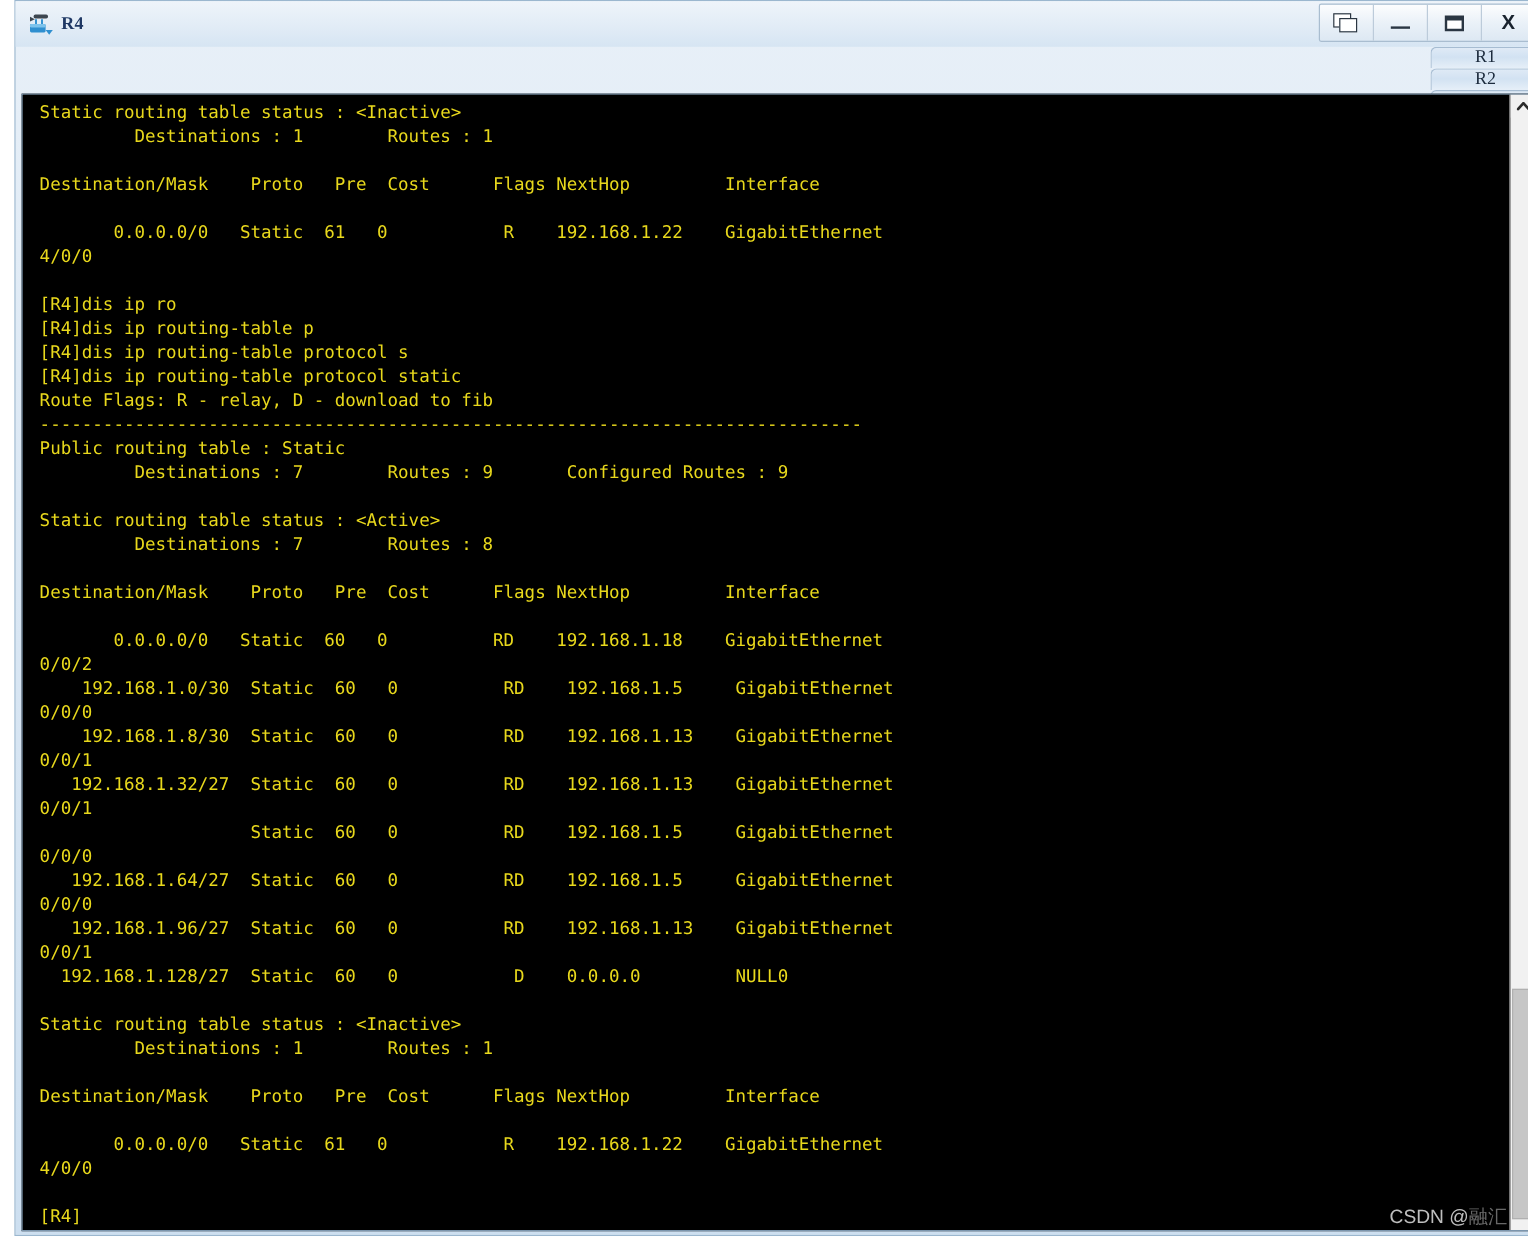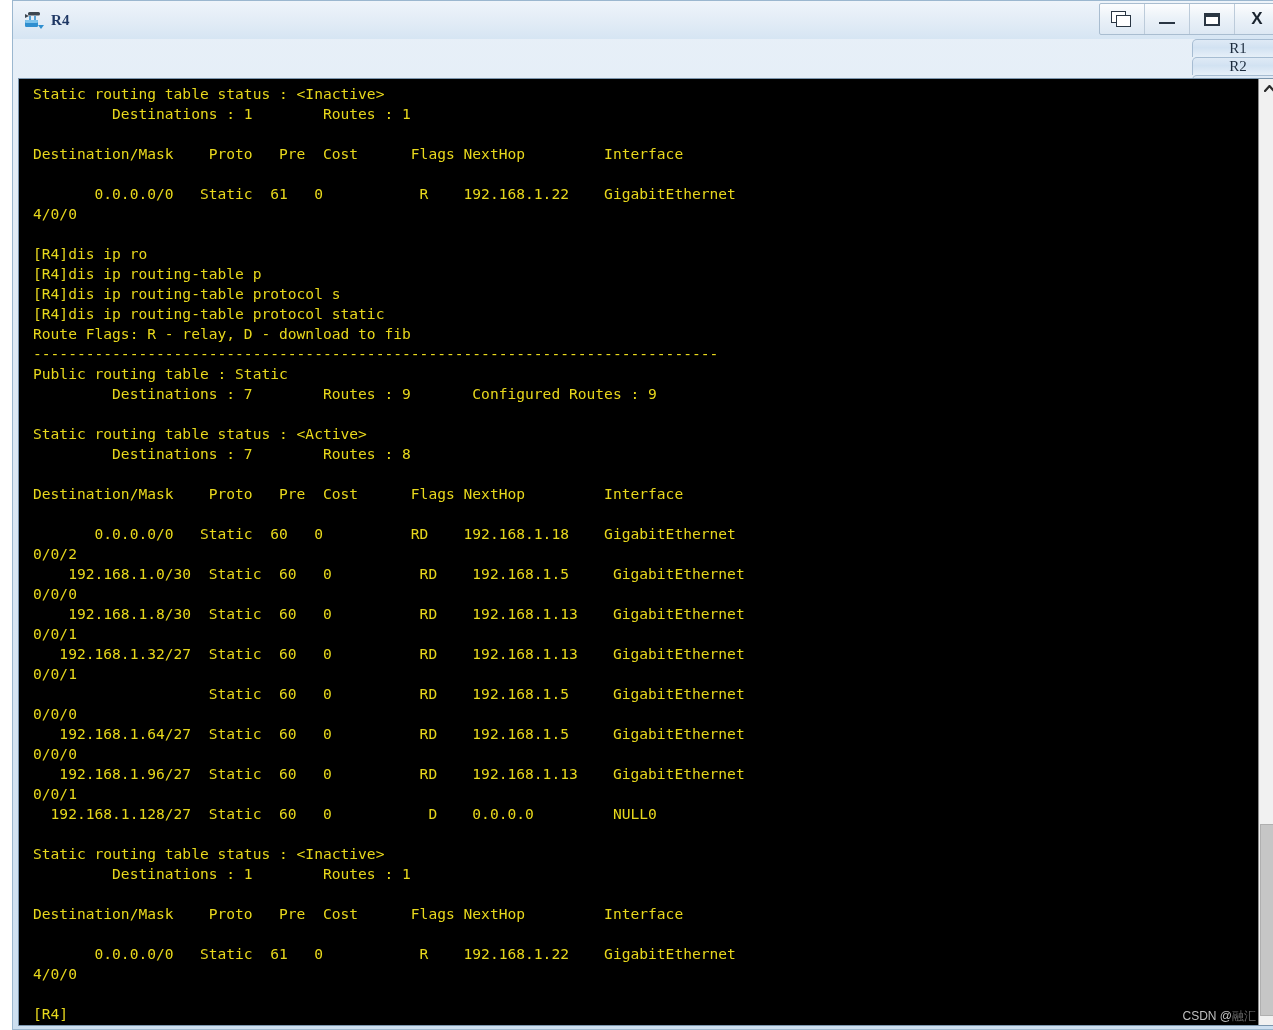--- a/index.html
+++ b/index.html
@@ -194,21 +194,21 @@
     background: #c6c6c6;
     border: 1px solid #b0b0b0;
     box-sizing: border-box;
   }
 
   
   #watermark {
     position: absolute;
     right: 28px;
     bottom: 4px;
-    font-size: 12px;
+    font-size: 16px;
     color: #d9d9d9;
     font-family: "Liberation Sans", sans-serif;
     opacity: 0.88;
     white-space: nowrap;
   }
   #watermark .cjk { opacity: 0.55; }
 </style>
 </head>
 <body>
 

